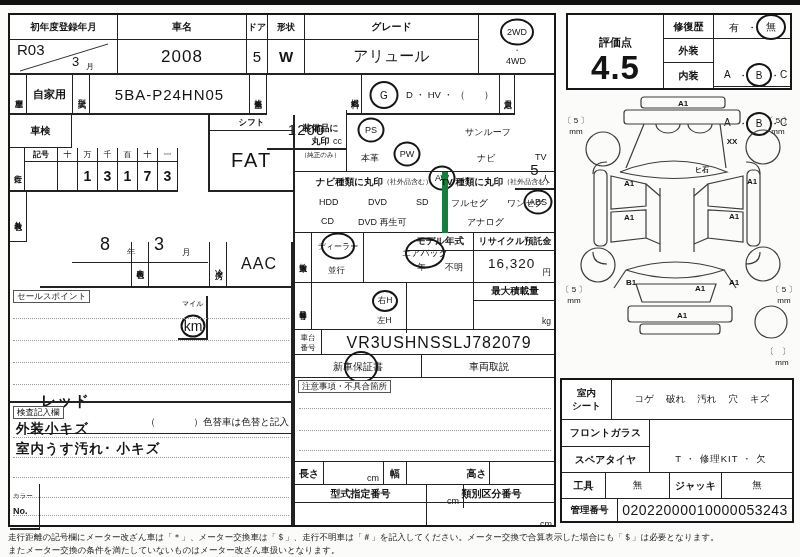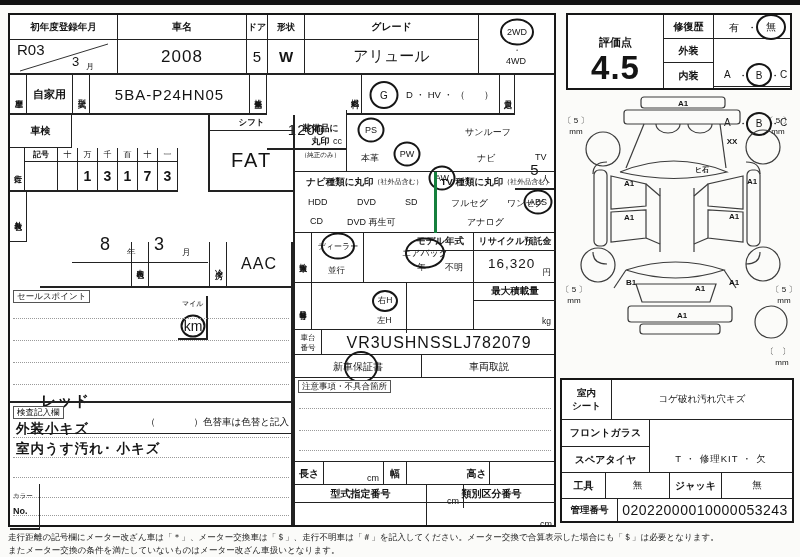--- a/index.html
+++ b/index.html
@@ -178,21 +178,21 @@
         <span class="abs rel flex" style="left:52px;top:29px;width:52px;height:26px;font-size:9px">
             <span class="mk" style="width:40px;height:31px"></span>
             <span>エアバック</span>
           </span>
         <span class="abs" style="left:130px;top:37px;font-size:9px">ナビ</span>
         <span class="abs" style="left:188px;top:37px;font-size:9px">TV</span>
       </div>
     </div>
 
     <div class="abs" style="left:283px;top:157px;width:261px;height:61px;border-left:2px solid #222;border-bottom:1px solid #222">
-      <div class="abs" style="left:0;top:0;width:142px;height:61px;border-right:3px solid #15803d">
+      <div class="abs" style="left:11px;top:0;width:142px;height:61px;border-right:6px solid #15803d">
         <div class="flex" style="height:20px">
             <span style="font-size:9.5px;font-weight:bold">ナビ種類に丸印</span>
             <span style="font-size:7px">（社外品含む）</span>
           </div>
         <div class="abs" style="left:13px;top:25px;font-size:9px">HDD</div>
         <div class="abs" style="left:62px;top:25px;font-size:9px">DVD</div>
         <div class="abs" style="left:110px;top:25px;font-size:9px">SD</div>
         <div class="abs" style="left:15px;top:44px;font-size:9px">CD</div>
         <div class="abs" style="left:52px;top:44px;font-size:9px">DVD 再生可</div>
       </div>
@@ -407,21 +407,21 @@
         <text x="226" y="273">mm</text>
       </g>
     </svg>
   </div>
 
   <div class="abs" style="left:560px;top:378px;width:234px;height:145px;border:2px solid #161616;background:#fff">
     <div class="abs bR bB" style="left:0;top:0;width:50px;height:40px;text-align:center">
       <div style="font-size:9.5px;font-weight:bold;margin-top:7px">室内</div>
       <div style="font-size:9.5px;font-weight:bold">シート</div>
     </div>
-    <div class="abs bB flex" style="left:50px;top:0;width:180px;height:40px;gap:0;font-size:9.5px">
+    <div class="abs bB flex" style="left:50px;top:0;width:180px;height:40px;gap:12px;font-size:9.5px">
       <span>コゲ</span>
         <span>破れ</span>
         <span>汚れ</span>
         <span>穴</span>
         <span>キズ</span>
     </div>
     <div class="abs flex bR bB" style="left:0;top:40px;width:88px;height:27px;font-size:10px;font-weight:bold">フロントガラス</div>
     <div class="abs flex bR bB" style="left:0;top:67px;width:88px;height:26px;font-size:10px;font-weight:bold">スペアタイヤ</div>
     <div class="abs flex bB" style="left:88px;top:67px;width:142px;height:26px;font-size:9.5px;letter-spacing:1px">T ・ 修理KIT ・ 欠</div>
     <div class="abs flex bR bB" style="left:0;top:93px;width:44px;height:26px;font-size:10px;font-weight:bold">工具</div>

